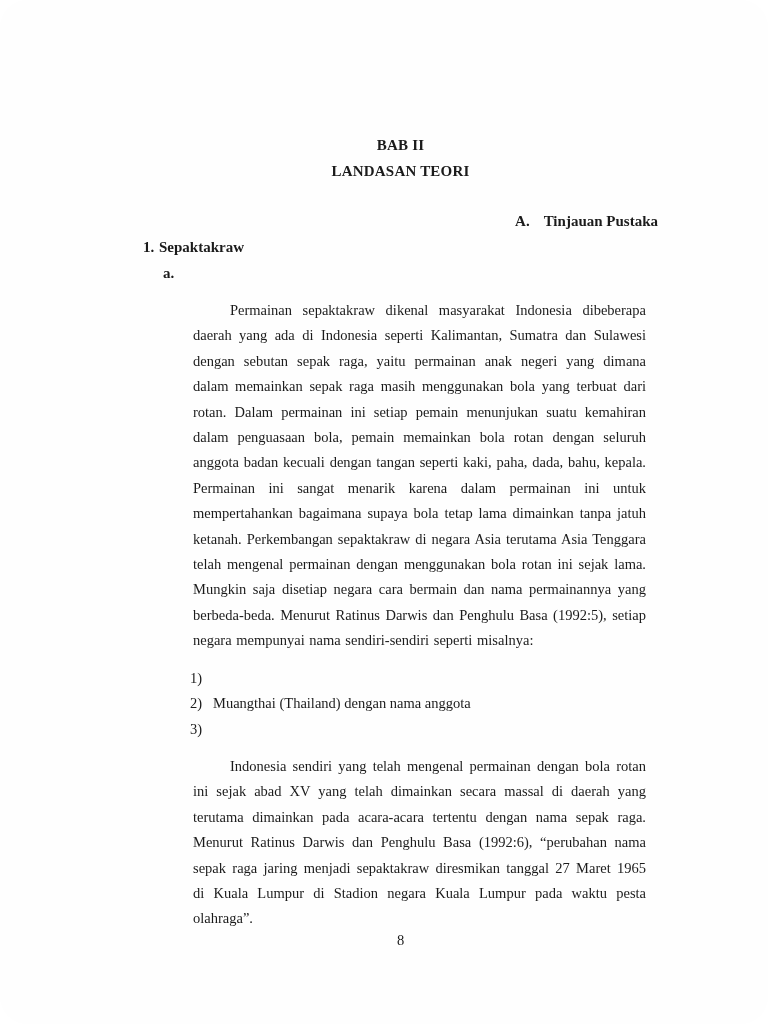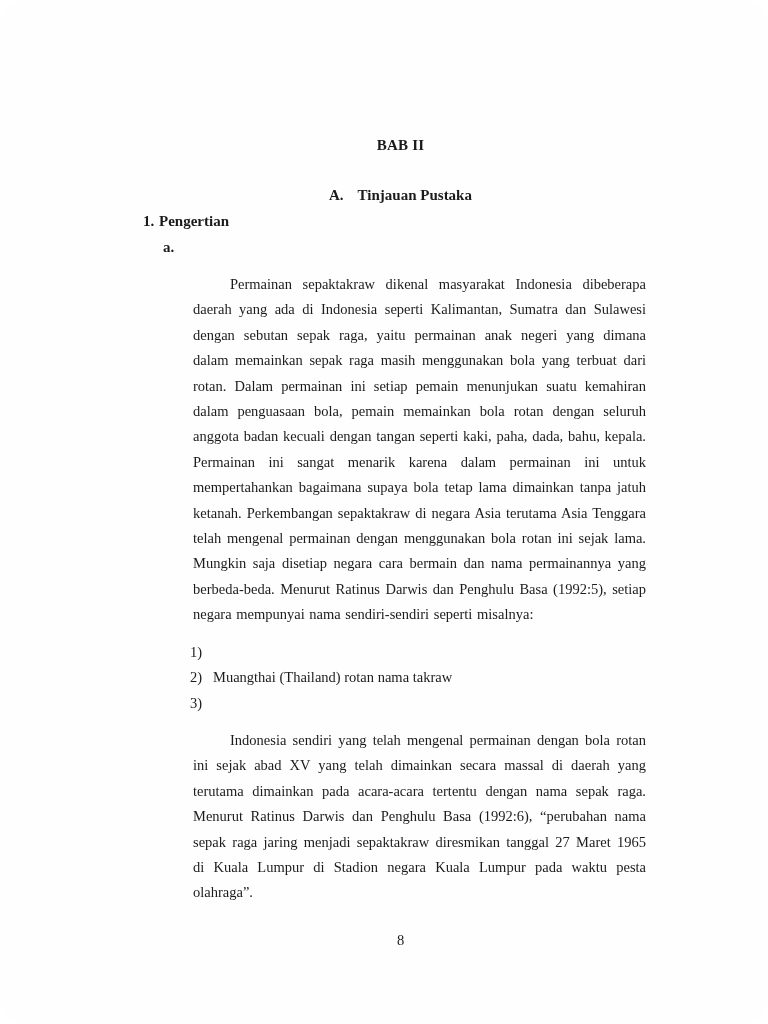--- a/index.html
+++ b/index.html
@@ -26,21 +26,21 @@
   .chapter-title,
   .chapter-subtitle {
     text-align: center;
     font-weight: bold;
     font-size: 15px;
     line-height: 26px;
     letter-spacing: 0.2px;
   }
   .section-heading {
     margin-top: 24px;
-    text-align: center;
+    text-align: right;
     font-weight: bold;
     font-size: 15px;
     line-height: 26px;
   }
   .section-heading .marker {
     display: inline-block;
     margin-right: 14px;
   }
   .heading-1 {
     font-weight: bold;
@@ -99,45 +99,46 @@
   }
 </style>
 </head>
 <body>
 
 <div class="page">
   <div class="content">
 
     <div class="chapter-title">BAB II</div>
 
+    <div class="chapter-subtitle">LANDASAN TEORI</div>
 
     <div class="section-heading">
       <span class="marker">A.</span><span>Tinjauan Pustaka</span>
     </div>
 
     <div class="heading-1">
       <span class="marker">1.</span>
-      <span>Pengertian</span>
+      <span>Sepaktakraw</span>
     </div>
 
     <div class="heading-2">
       <span class="marker">a.</span>
     </div>
 
     <div class="body-block">
 
       <p class="paragraph">Permainan sepaktakraw dikenal masyarakat Indonesia dibeberapa daerah yang ada di Indonesia seperti Kalimantan, Sumatra dan Sulawesi dengan sebutan sepak raga, yaitu permainan anak negeri yang dimana dalam memainkan sepak raga masih menggunakan bola yang terbuat dari rotan. Dalam permainan ini setiap pemain menunjukan suatu kemahiran dalam penguasaan bola, pemain memainkan bola rotan dengan seluruh anggota badan kecuali dengan tangan seperti kaki, paha, dada, bahu, kepala. Permainan ini sangat menarik karena dalam permainan ini untuk mempertahankan bagaimana supaya bola tetap lama dimainkan tanpa jatuh ketanah. Perkembangan sepaktakraw di negara Asia terutama Asia Tenggara telah mengenal permainan dengan menggunakan bola rotan ini sejak lama. Mungkin saja disetiap negara cara bermain dan nama permainannya yang berbeda-beda. Menurut Ratinus Darwis dan Penghulu Basa (1992:5), setiap negara mempunyai nama sendiri-sendiri seperti misalnya:</p>
 
       <div class="list">
         <div class="list-item">
           <span class="marker">1)</span>
         </div>
         <div class="list-item">
           <span class="marker">2)</span>
-          <span>Muangthai (Thailand) rotan nama takraw</span>
+          <span>Muangthai (Thailand) dengan nama anggota</span>
         </div>
         <div class="list-item">
           <span class="marker">3)</span>
         </div>
       </div>
 
       <p class="paragraph">Indonesia sendiri yang telah mengenal permainan dengan bola rotan ini sejak abad XV yang telah dimainkan secara massal di daerah yang terutama dimainkan pada acara-acara tertentu dengan nama sepak raga. Menurut Ratinus Darwis dan Penghulu Basa (1992:6), “perubahan nama sepak raga jaring menjadi sepaktakraw diresmikan tanggal 27 Maret 1965 di Kuala Lumpur di Stadion negara Kuala Lumpur pada waktu pesta olahraga”.</p>
 
     </div>
   </div>

